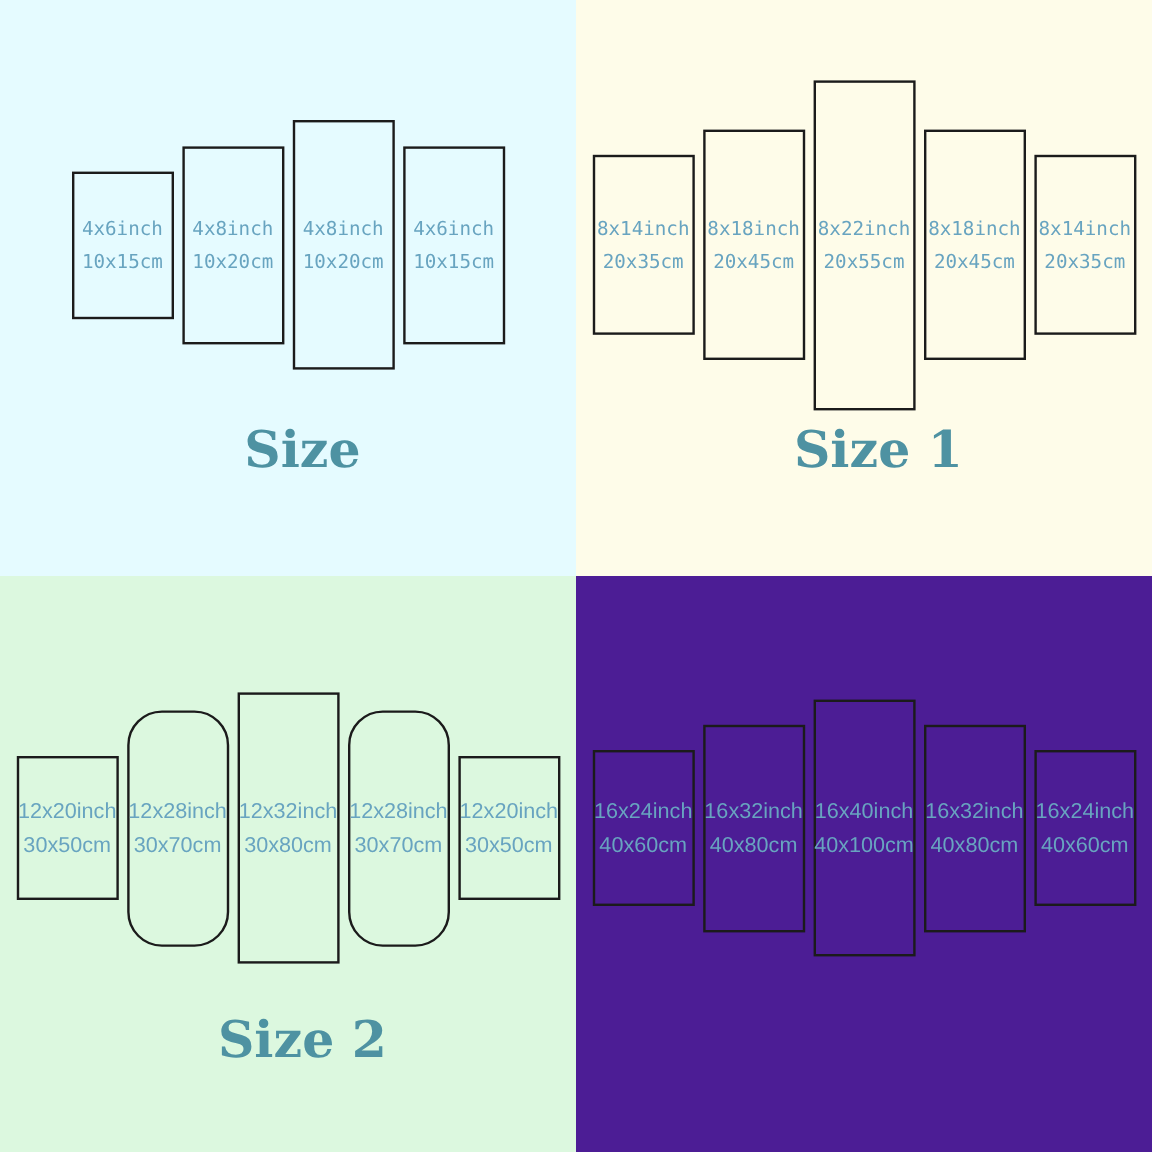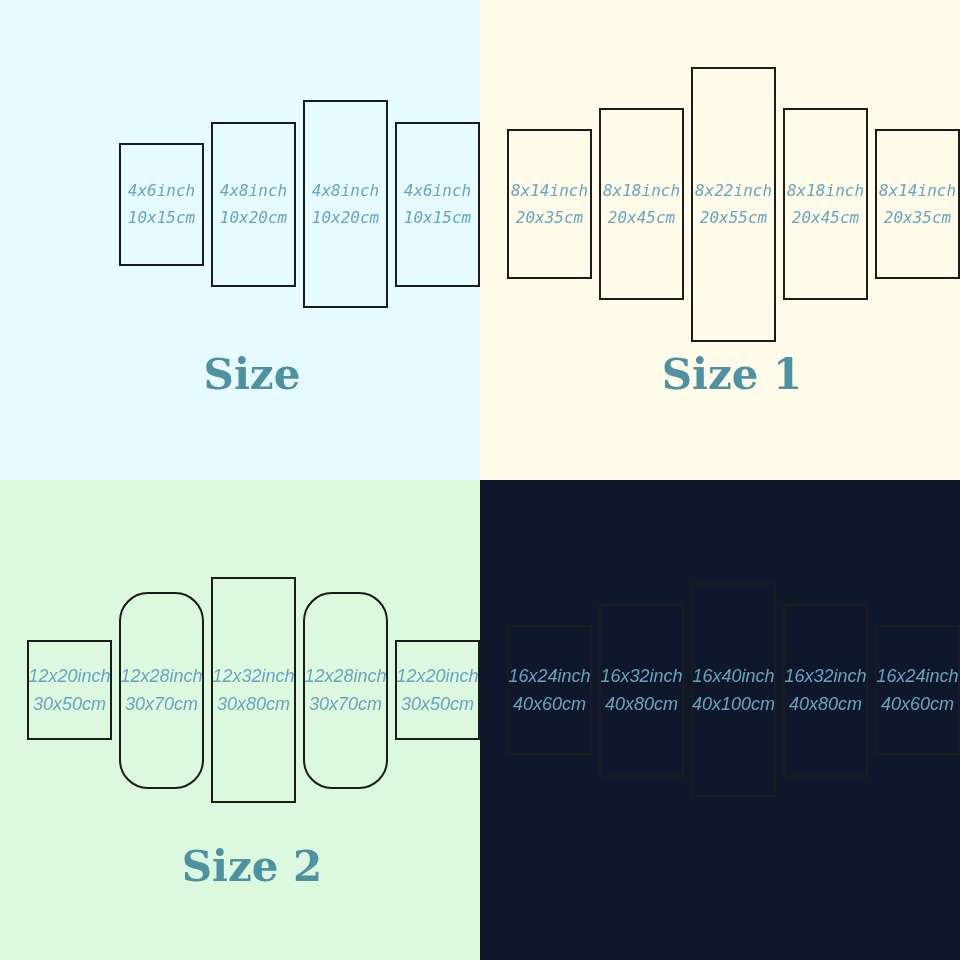--- a/index.html
+++ b/index.html
@@ -19,33 +19,32 @@
   }
   .quadrant {
     position: relative;
     width: 480px;
     height: 480px;
     overflow: hidden;
   }
   .q0 { background: #e5fbff; }
   .q1 { background: #fefce9; }
   .q2 { background: #dcf8df; }
-  .q3 { background: #0f172a; }
+  .q3 { background: #4c1d95; }
 
   .stage {
     position: absolute;
     top: 0;
     left: 0;
     width: 100%;
     height: 408px;
     display: flex;
-    justify-content: flex-end;
+    justify-content: center;
     align-items: center;
     gap: 7px;
-    font-style: italic;
   }
   .q2 .stage, .q3 .stage { height: 420px; }
 
   .panel {
     position: relative;
     box-sizing: border-box;
     width: 85px;
     border: 2px solid #1b1b1b;
     background: transparent;
     flex: 0 0 auto;
@@ -53,21 +52,21 @@
 
   
   .q0 .panel:nth-child(1), .q0 .panel:nth-child(5) { height: 123px; }
   .q0 .panel:nth-child(2), .q0 .panel:nth-child(4) { height: 165px; }
   .q0 .panel:nth-child(3)                          { height: 208px; }
 
   .q1 .panel:nth-child(1), .q1 .panel:nth-child(5) { height: 150px; }
   .q1 .panel:nth-child(2), .q1 .panel:nth-child(4) { height: 192px; }
   .q1 .panel:nth-child(3)                          { height: 275px; }
 
-  .q2 .panel:nth-child(1), .q2 .panel:nth-child(5) { height: 100px; padding-left: 13px; }
+  .q2 .panel:nth-child(1), .q2 .panel:nth-child(5) { height: 120px; padding-left: 13px; }
   .q2 .panel:nth-child(2), .q2 .panel:nth-child(4) { height: 197px; border-radius: 29px; }
   .q2 .panel:nth-child(3)                          { height: 226px; }
 
   .q3 .panel:nth-child(1), .q3 .panel:nth-child(5) { height: 130px; }
   .q3 .panel:nth-child(2), .q3 .panel:nth-child(4) { height: 173px; }
   .q3 .panel:nth-child(3)                          { height: 214px; }
 
   .label {
     position: absolute;
     top: 50%;

